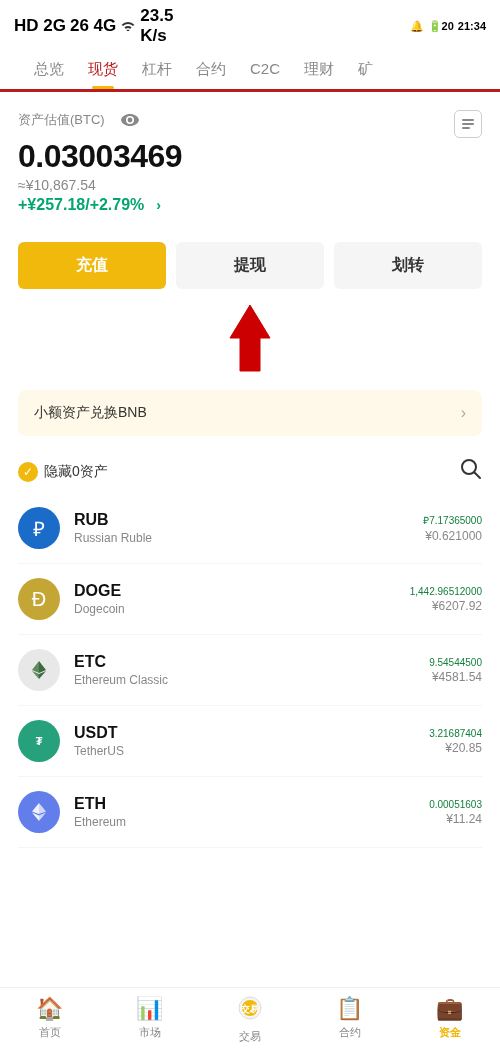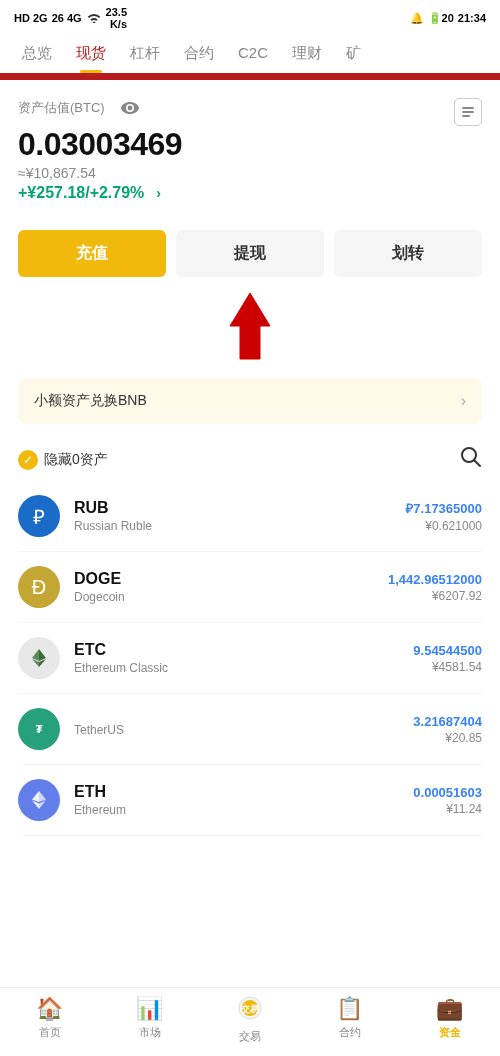--- a/index.html
+++ b/index.html
@@ -14,28 +14,28 @@
     
     .status-bar {
       background: #fff;
       display: flex;
       justify-content: space-between;
       align-items: center;
       padding: 6px 14px 4px;
       font-size: 12px;
       font-weight: 600;
     }
-    .status-left { display: flex; align-items: center; gap: 4px; font-size: 11px; text-align: right; }
+    .status-left { display: flex; align-items: center; gap: 4px; font-size: 17px; }
     .status-right { display: flex; align-items: center; gap: 4px; font-size: 11px; }
 
     
     .top-nav {
       display: flex;
-      padding: 0 10px;
-      border-bottom: 7px solid #b91c1c;
+      padding: 0 22px;
+      border-bottom: 3px solid #b91c1c;
       background: #fff;
     }
     .top-nav-item {
       padding: 10px 12px;
       font-size: 15px;
       color: #888;
       cursor: pointer;
       position: relative;
     }
     .top-nav-item.active {
@@ -249,23 +249,23 @@
       font-weight: 700;
       color: #111;
     }
     .coin-fullname {
       font-size: 12px;
       color: #888;
       margin-top: 2px;
     }
     .coin-balance { text-align: right; }
     .coin-amount {
-      font-size: 13px;
-      font-weight: 700;
-      color: #3b82f6;
+      font-size: 10px;
+      font-weight: 400;
+      color: #15803d;
     }
     .coin-cny {
       font-size: 12px;
       color: #888;
       margin-top: 2px;
     }
 
     
     .bottom-nav {
       position: fixed;
@@ -440,20 +440,21 @@
     </div>
 
     <div class="asset-item">
       <div class="coin-icon usdt-bg">
         <svg width="22" height="22" viewBox="0 0 22 22">
           <circle cx="11" cy="11" r="10" fill="#26a17b"></circle>
           <text x="11" y="15" text-anchor="middle" fill="white" font-size="11" font-weight="bold">₮</text>
         </svg>
       </div>
       <div class="coin-info">
+        <div class="coin-name">USDT</div>
         <div class="coin-fullname">TetherUS</div>
       </div>
       <div class="coin-balance">
         <div class="coin-amount">3.21687404</div>
         <div class="coin-cny">¥20.85</div>
       </div>
     </div>
 
     <div class="asset-item">
       <div class="coin-icon eth-bg">

